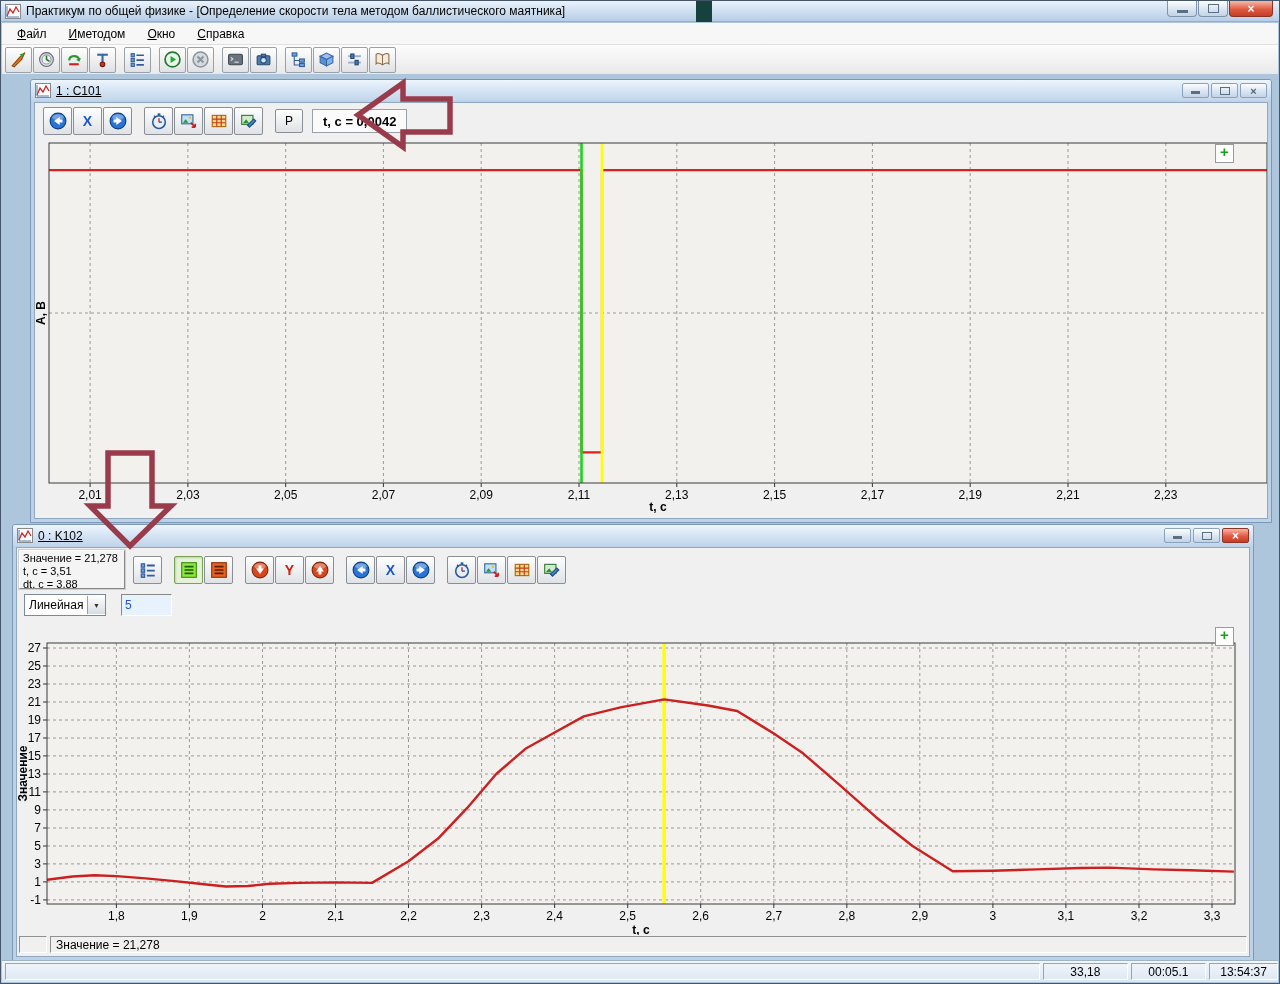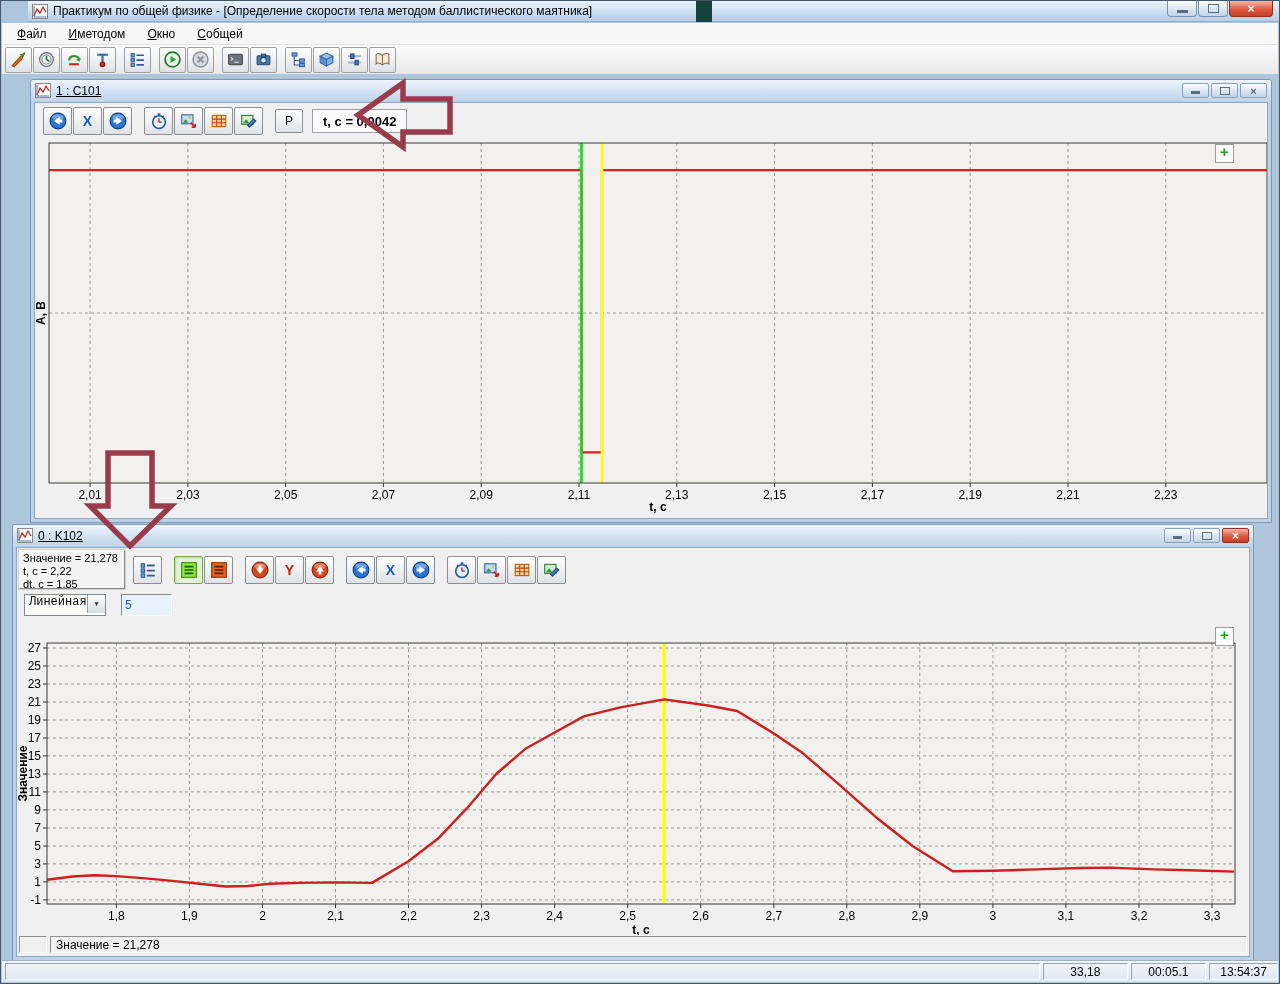--- a/index.html
+++ b/index.html
@@ -3,21 +3,21 @@
 <meta charset="utf-8">
 <style>
   html,body{margin:0;padding:0;background:#8a9aa8;}
   body{width:1280px;height:984px;position:relative;overflow:hidden;
        font-family:"Liberation Sans",sans-serif;font-size:12px;color:#000;}
   .app{position:absolute;inset:0;background:#aec6dc;border:1px solid #46566a;box-sizing:border-box;}
 
   
   .titlebar{position:absolute;left:0;top:0;right:0;height:21px;
     background:linear-gradient(#eaf2fb,#d2e2f2 45%,#b7cde6);
-    border-bottom:1px solid #96aec8;display:flex;align-items:center;padding-left:4px;box-sizing:border-box;margin-left:27px;}
+    border-bottom:1px solid #96aec8;display:flex;align-items:center;padding-left:4px;box-sizing:border-box;}
   .chart-ico{width:16px;height:15px;margin-right:5px;flex:0 0 auto;}
   .title-text{font-size:12px;white-space:nowrap;}
   .cap-btns{position:absolute;right:6px;top:0;display:flex;gap:1px;}
   .cap{width:30px;height:16px;border:1px solid #7e94ac;border-top:none;border-radius:0 0 4px 4px;
        background:linear-gradient(#fdfefe,#dae5f1 55%,#c3d3e5);
        display:flex;align-items:center;justify-content:center;color:#44566a;box-sizing:border-box;}
   .cap .bar{width:11px;height:3px;background:#5a6e84;margin-top:5px;}
   .cap .box{width:9px;height:7px;border:1px solid #5a6e84;background:transparent;}
   .cap.close{width:44px;background:linear-gradient(#f7b9aa,#e05a41 55%,#c23e27);
        border-color:#8c3423;color:#fff;font-weight:bold;font-size:12px;}
@@ -65,21 +65,21 @@
   .ibtn.pressed{background:#e4f3d8;border-color:#79a257;box-shadow:inset 1px 1px 2px #b9d6a4;}
   .txt-ico{font-weight:bold;font-size:14px;font-family:"Liberation Sans",sans-serif;}
   .pbtn{width:26px;height:22px;border:1px solid #8a8f96;border-radius:2px;margin-right:9px;
     background:linear-gradient(#fefefe,#dfe2e6);display:flex;align-items:center;justify-content:center;font-size:12px;}
   .readout{height:22px;border:1px solid #9aa0a8;background:#fbfbfb;display:flex;align-items:center;
     padding:0 10px;font-weight:bold;font-size:13px;}
   .infobox{position:absolute;left:2px;top:2px;width:106px;height:39px;background:#f4f4f4;
     border:1px solid;border-color:#fff #888 #888 #fff;box-shadow:0 0 0 1px #cfcfcf;
     font-size:11px;line-height:13px;padding:1px 0 0 3px;box-sizing:border-box;white-space:nowrap;overflow:hidden;}
   .row2{position:absolute;left:0;right:0;top:44px;height:26px;display:flex;align-items:center;padding-left:7px;}
-  .dd{width:80px;height:20px;border:1px solid #7a8a9a;background:#fff;display:flex;align-items:flex-start;position:relative;font-family:Liberation Mono, monospace;}
+  .dd{width:80px;height:20px;border:1px solid #7a8a9a;background:#fff;display:flex;align-items:center;position:relative;}
   .dd-text{flex:1;padding-left:4px;font-size:12px;}
   .dd-arrow{width:17px;height:18px;background:linear-gradient(#fdfdfd,#d8dce2);border-left:1px solid #9aa0a8;
     display:flex;align-items:center;justify-content:center;font-size:7px;color:#333;}
   .num-input{width:44px;height:18px;border:1px solid;border-color:#888 #fff #fff #888;background:#fff;
     margin-left:15px;font-size:12px;padding-left:3px;color:#2255cc;background:#e8f2fc;
     font-family:"Liberation Sans",sans-serif;}
   .chart-wrap{position:absolute;left:0;}
   .plusbtn{position:absolute;width:17px;height:17px;background:#fff;border:1px solid #9a9a9a;
     color:#18a018;font-weight:bold;font-size:15px;line-height:14px;text-align:center;z-index:8;}
   .k102-status{position:absolute;left:0;right:0;bottom:0;height:21px;background:#f0f0f0;display:flex;}
@@ -121,21 +121,21 @@
         </div>
       <div class="cap close">×</div>
     </div>
   </div>
   <div class="artifact"></div>
 
   <div class="menubar" id="menubar">
       <div class="menu-item"><span class="u">Ф</span><span>айл</span></div>
       <div class="menu-item"><span class="u">И</span><span>методом</span></div>
       <div class="menu-item"><span class="u">О</span><span>кно</span></div>
-      <div class="menu-item"><span class="u">С</span><span>общей</span></div>
+      <div class="menu-item"><span class="u">С</span><span>правка</span></div>
     </div>
 
   <div class="toolbar" id="main-toolbar">
       <div class="tb-group">
         <div class="tbtn">
           <svg viewBox="0 0 16 16">
             <path d="M2 14 L9 6 L14 1.5 L11 8 L4 15 Z" fill="#e8731a" stroke="#8a4a10"></path>
             <path d="M9 3 L13 2 L12 6" fill="#3a9a2a"></path>
           </svg>
         </div>
@@ -374,22 +374,22 @@
             </div>
           <div class="ccap">
               <span class="box"></span>
             </div>
           <div class="ccap red">×</div>
         </div>
       </div>
       <div class="cw-body">
         <div class="infobox">
           <div>Значение = 21,278</div>
-          <div>t, c = 2,22</div>
-          <div>dt, c = 1,85</div>
+          <div>t, c = 3,51</div>
+          <div>dt, c = 3,88</div>
         </div>
         <div class="ctb" id="k102-toolbar" style="height:44px;padding-left:116px;">
             <div class="tgroup">
               <div class="ibtn">
                 <svg viewBox="0 0 16 16">
                   <rect x="2" y="2.5" width="3" height="3" fill="#6aa0e0" stroke="#335b99"></rect>
                   <rect x="2" y="7" width="3" height="3" fill="#6aa0e0" stroke="#335b99"></rect>
                   <rect x="2" y="11.5" width="3" height="3" fill="#6aa0e0" stroke="#335b99"></rect>
                   <path d="M7 4 H14 M7 8.5 H14 M7 13 H14" stroke="#335b99" stroke-width="1.6"></path>
                 </svg>

